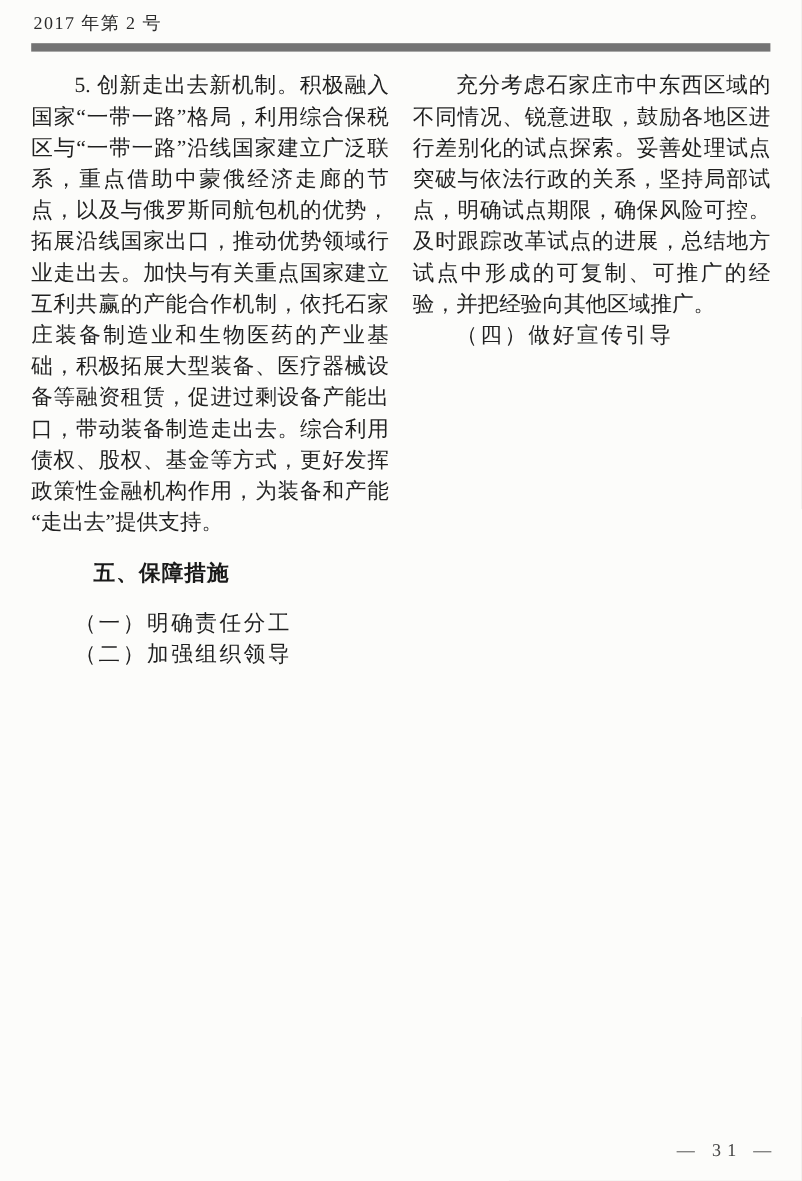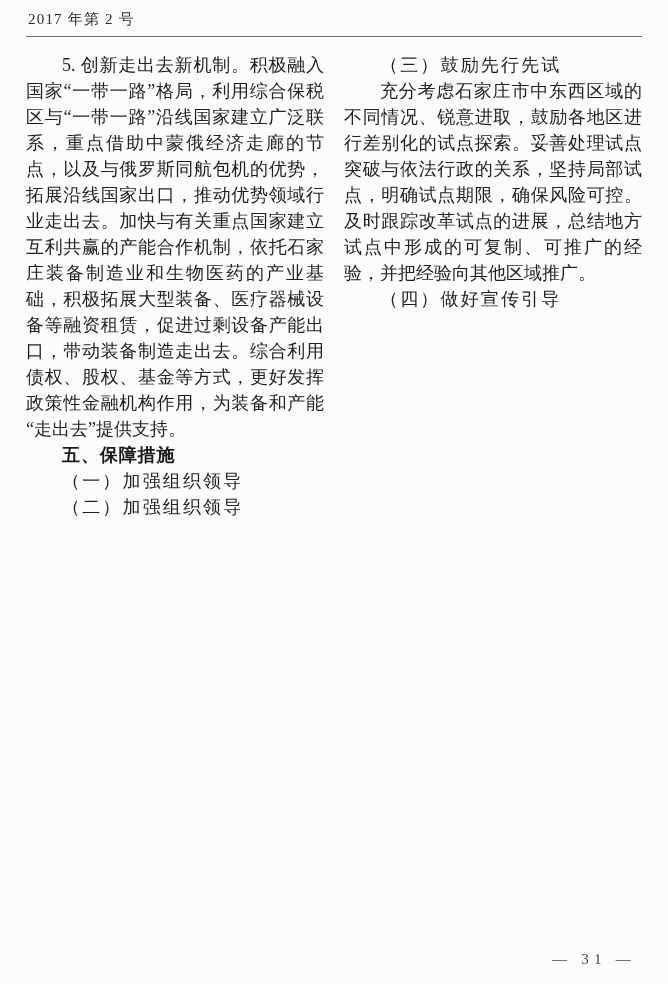--- a/index.html
+++ b/index.html
@@ -20,84 +20,83 @@
     overflow: hidden;
   }
   .page-header {
     display: flex;
     justify-content: space-between;
     align-items: baseline;
     font-size: 15px;
     letter-spacing: 0.08em;
     color: #2b2b2b;
     padding: 2px 2px 7px 2px;
-    border-bottom: 1px solid #737373;
+    border-bottom: 7px solid #737373;
   }
   .columns {
     margin-top: 15px;
     display: grid;
     grid-template-columns: 1fr 1fr;
     column-gap: 20px;
   }
   .col {
     font-size: 18px;
     line-height: 26px;
     text-align: justify;
     text-justify: inter-character;
     color: #1f1f1f;
   }
   .para {
     margin: 0;
     text-indent: 2em;
   }
   .section-heading {
-    margin: 0;
+    margin: 16px;
     font-size: 18px;
     line-height: 26px;
     font-weight: 700;
     text-indent: 2em;
     font-family: "Liberation Sans", "DejaVu Sans", sans-serif;
     letter-spacing: 0.05em;
     color: #1a1a1a;
   }
   .subsection-heading {
     margin: 0;
     text-indent: 2em;
     letter-spacing: 0.12em;
     color: #1f1f1f;
   }
   .page-footer {
     position: absolute;
-    right: 32px;
+    right: 20px;
     bottom: 16px;
     font-size: 15px;
     letter-spacing: 0.35em;
     color: #444444;
   }
 </style>
 </head>
 <body>
 
 <div class="page">
 
   <header class="page-header">
     <span>2017 年第 2 号</span>
   </header>
 
   <main class="columns">
 
     <section class="col">
       <p class="para">5. 创新走出去新机制。积极融入国家“一带一路”格局，利用综合保税区与“一带一路”沿线国家建立广泛联系，重点借助中蒙俄经济走廊的节点，以及与俄罗斯同航包机的优势，拓展沿线国家出口，推动优势领域行业走出去。加快与有关重点国家建立互利共赢的产能合作机制，依托石家庄装备制造业和生物医药的产业基础，积极拓展大型装备、医疗器械设备等融资租赁，促进过剩设备产能出口，带动装备制造走出去。综合利用债权、股权、基金等方式，更好发挥政策性金融机构作用，为装备和产能“走出去”提供支持。</p>
       <h3 class="section-heading">五、保障措施</h3>
-      <p class="subsection-heading">（一）加强组织领导</p>
+      <p class="subsection-heading">（一）明确责任分工</p>
       <p class="subsection-heading">（二）加强组织领导</p>
     </section>
 
     <section class="col">
-      <p class="subsection-heading">（三）鼓励先行先试</p>
       <p class="para">充分考虑石家庄市中东西区域的不同情况、锐意进取，鼓励各地区进行差别化的试点探索。妥善处理试点突破与依法行政的关系，坚持局部试点，明确试点期限，确保风险可控。及时跟踪改革试点的进展，总结地方试点中形成的可复制、可推广的经验，并把经验向其他区域推广。</p>
       <p class="subsection-heading">（四）做好宣传引导</p>
     </section>
 
   </main>
 
   <footer class="page-footer">
     <span>— 31 —</span>
   </footer>
 

